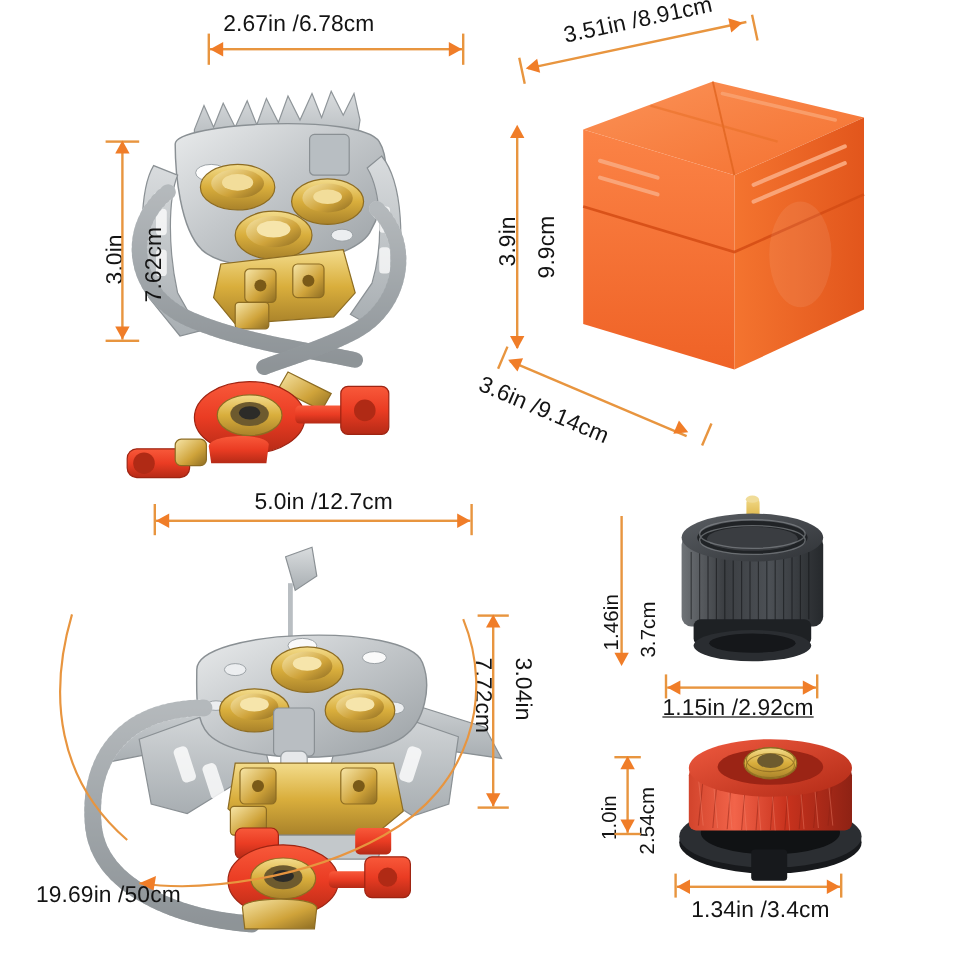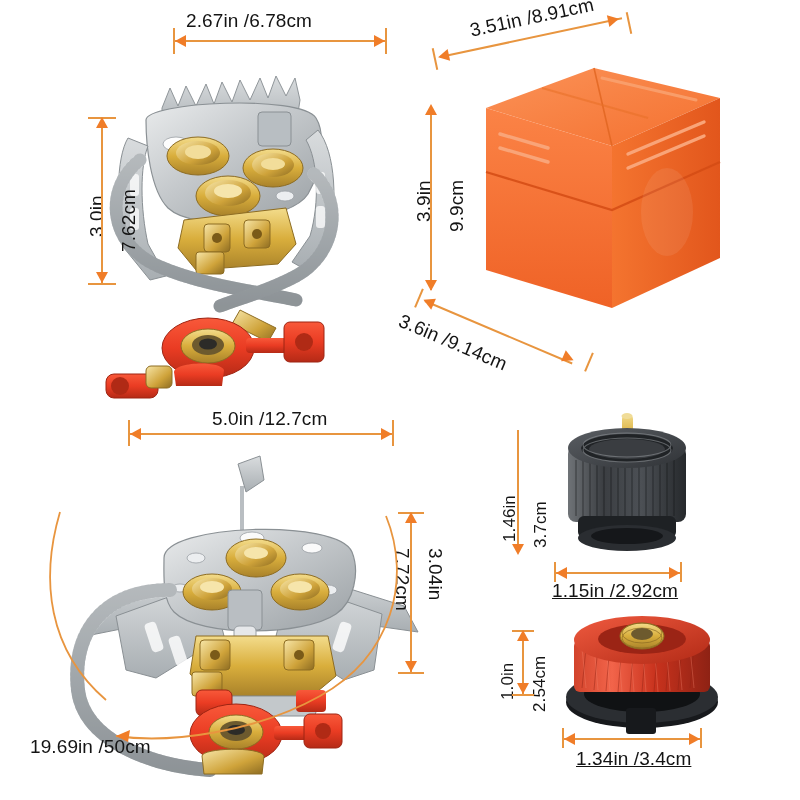--- a/index.html
+++ b/index.html
@@ -448,16 +448,16 @@
     <div class="arrow up" style="left:517px;top:630px;"></div>
     <div class="arrow down" style="left:517px;top:683px;"></div>
   </div>
 
   <div>
     <div class="tick v" style="left:562px;top:728px;height:20px;"></div>
     <div class="tick v" style="left:700px;top:728px;height:20px;"></div>
     <div class="dim-line h" style="left:564px;top:738px;width:136px;"></div>
     <div class="arrow left" style="left:564px;top:733px;"></div>
     <div class="arrow right" style="left:689px;top:733px;"></div>
-    <div class="dim-label" style="left:576px;top:748px;text-decoration:underline;">1.34in /3.4cm</div>
+    <div class="dim-label" style="left:576px;top:748px;">1.34in /3.4cm</div>
   </div>
 
 </div>
 
 </body></html>

